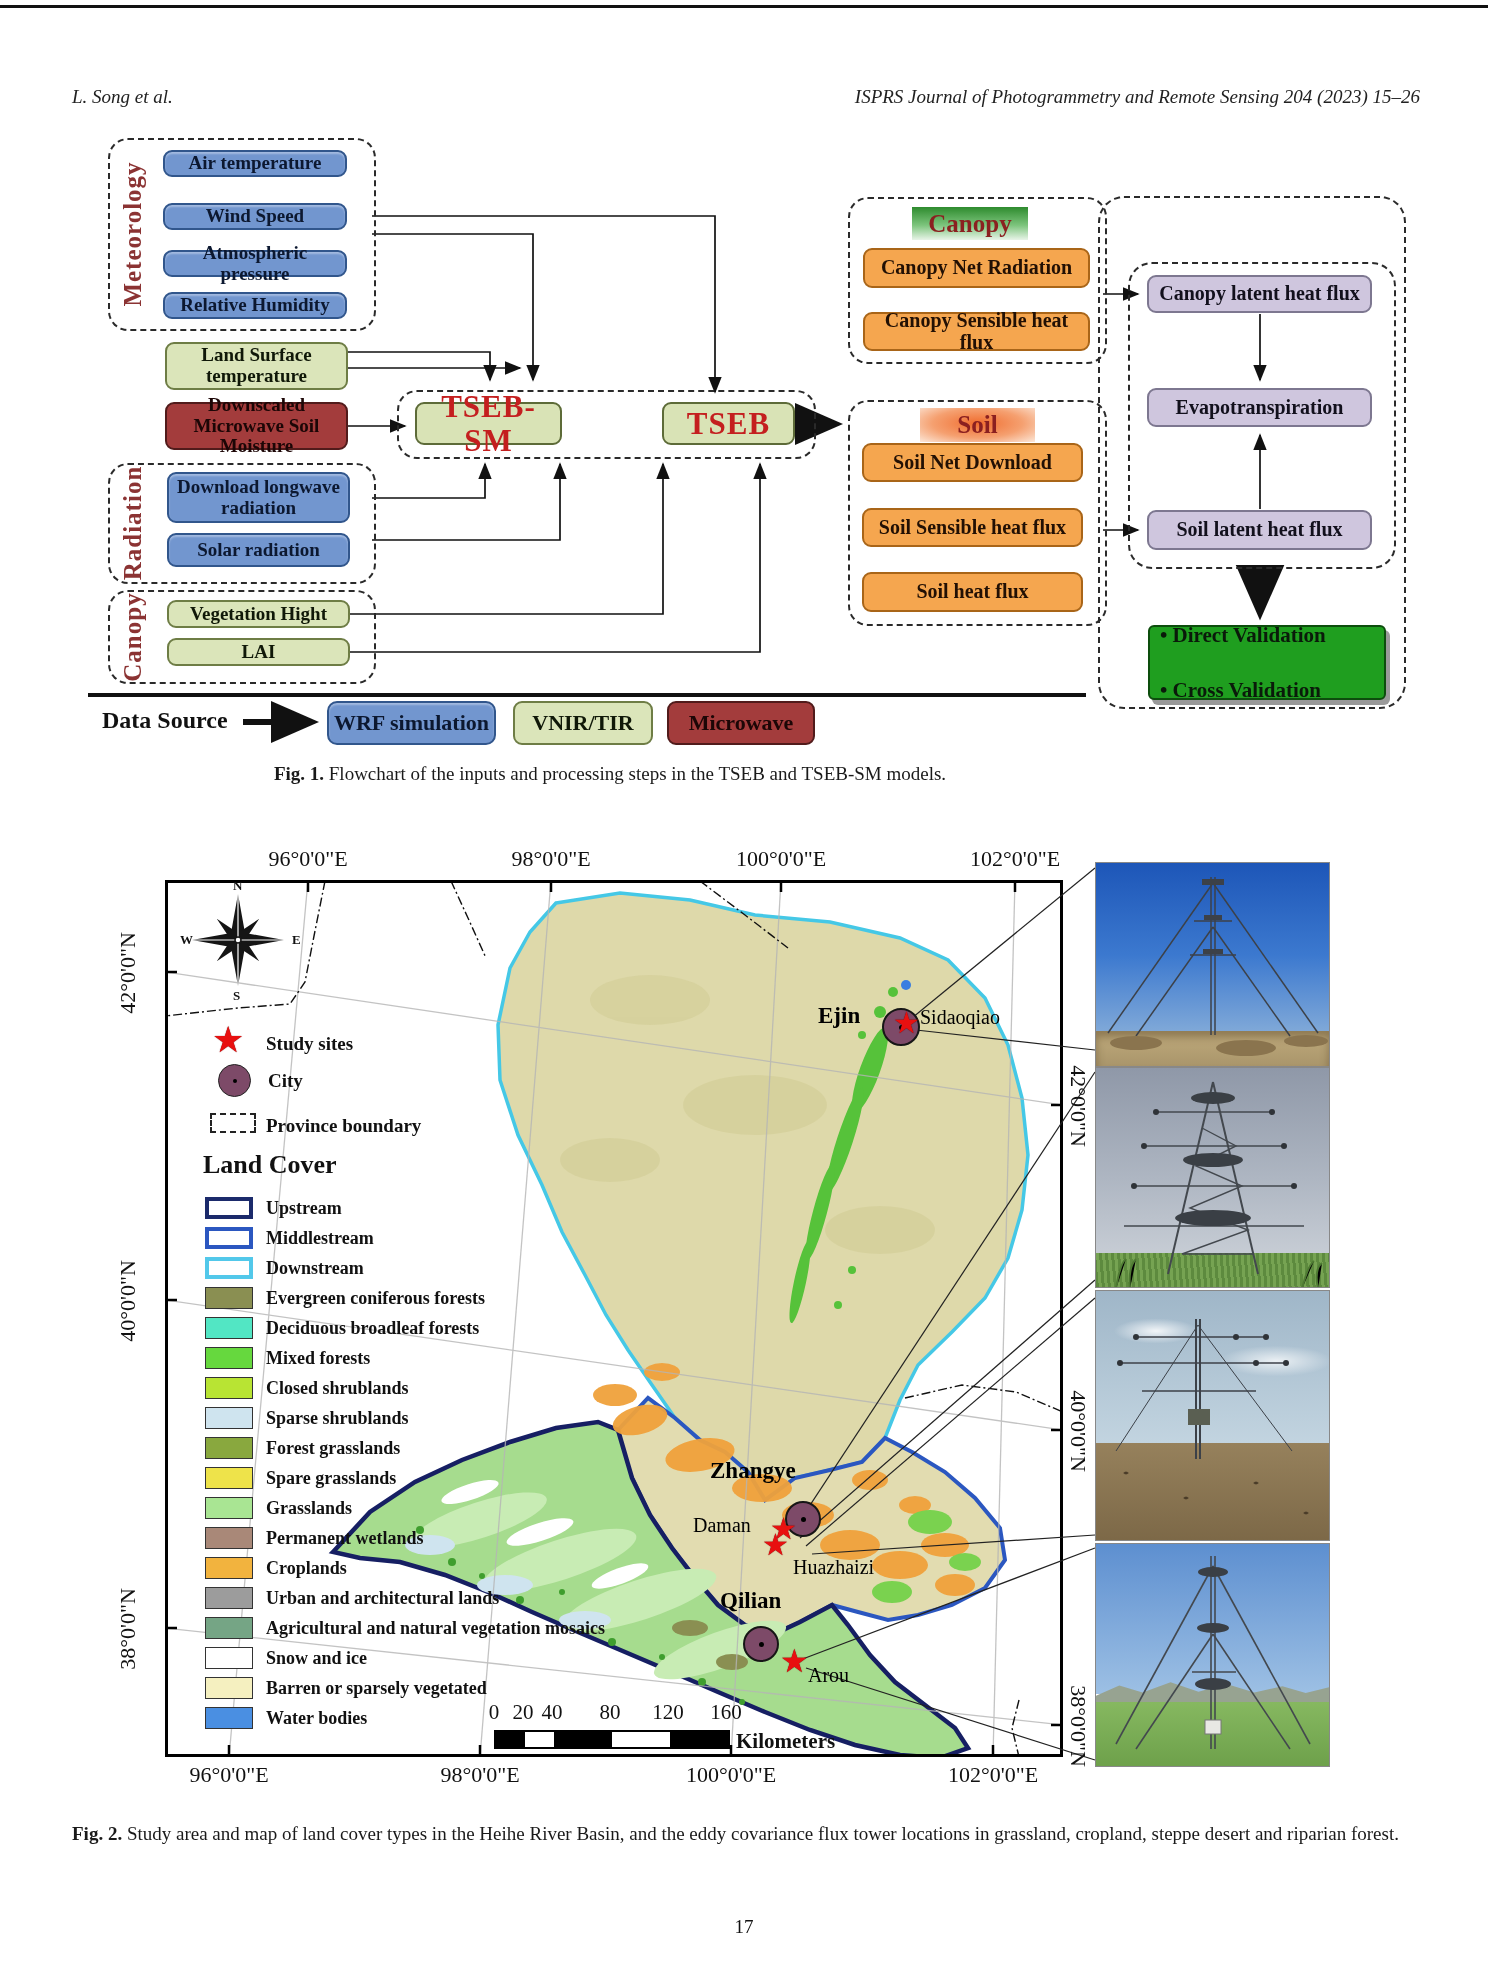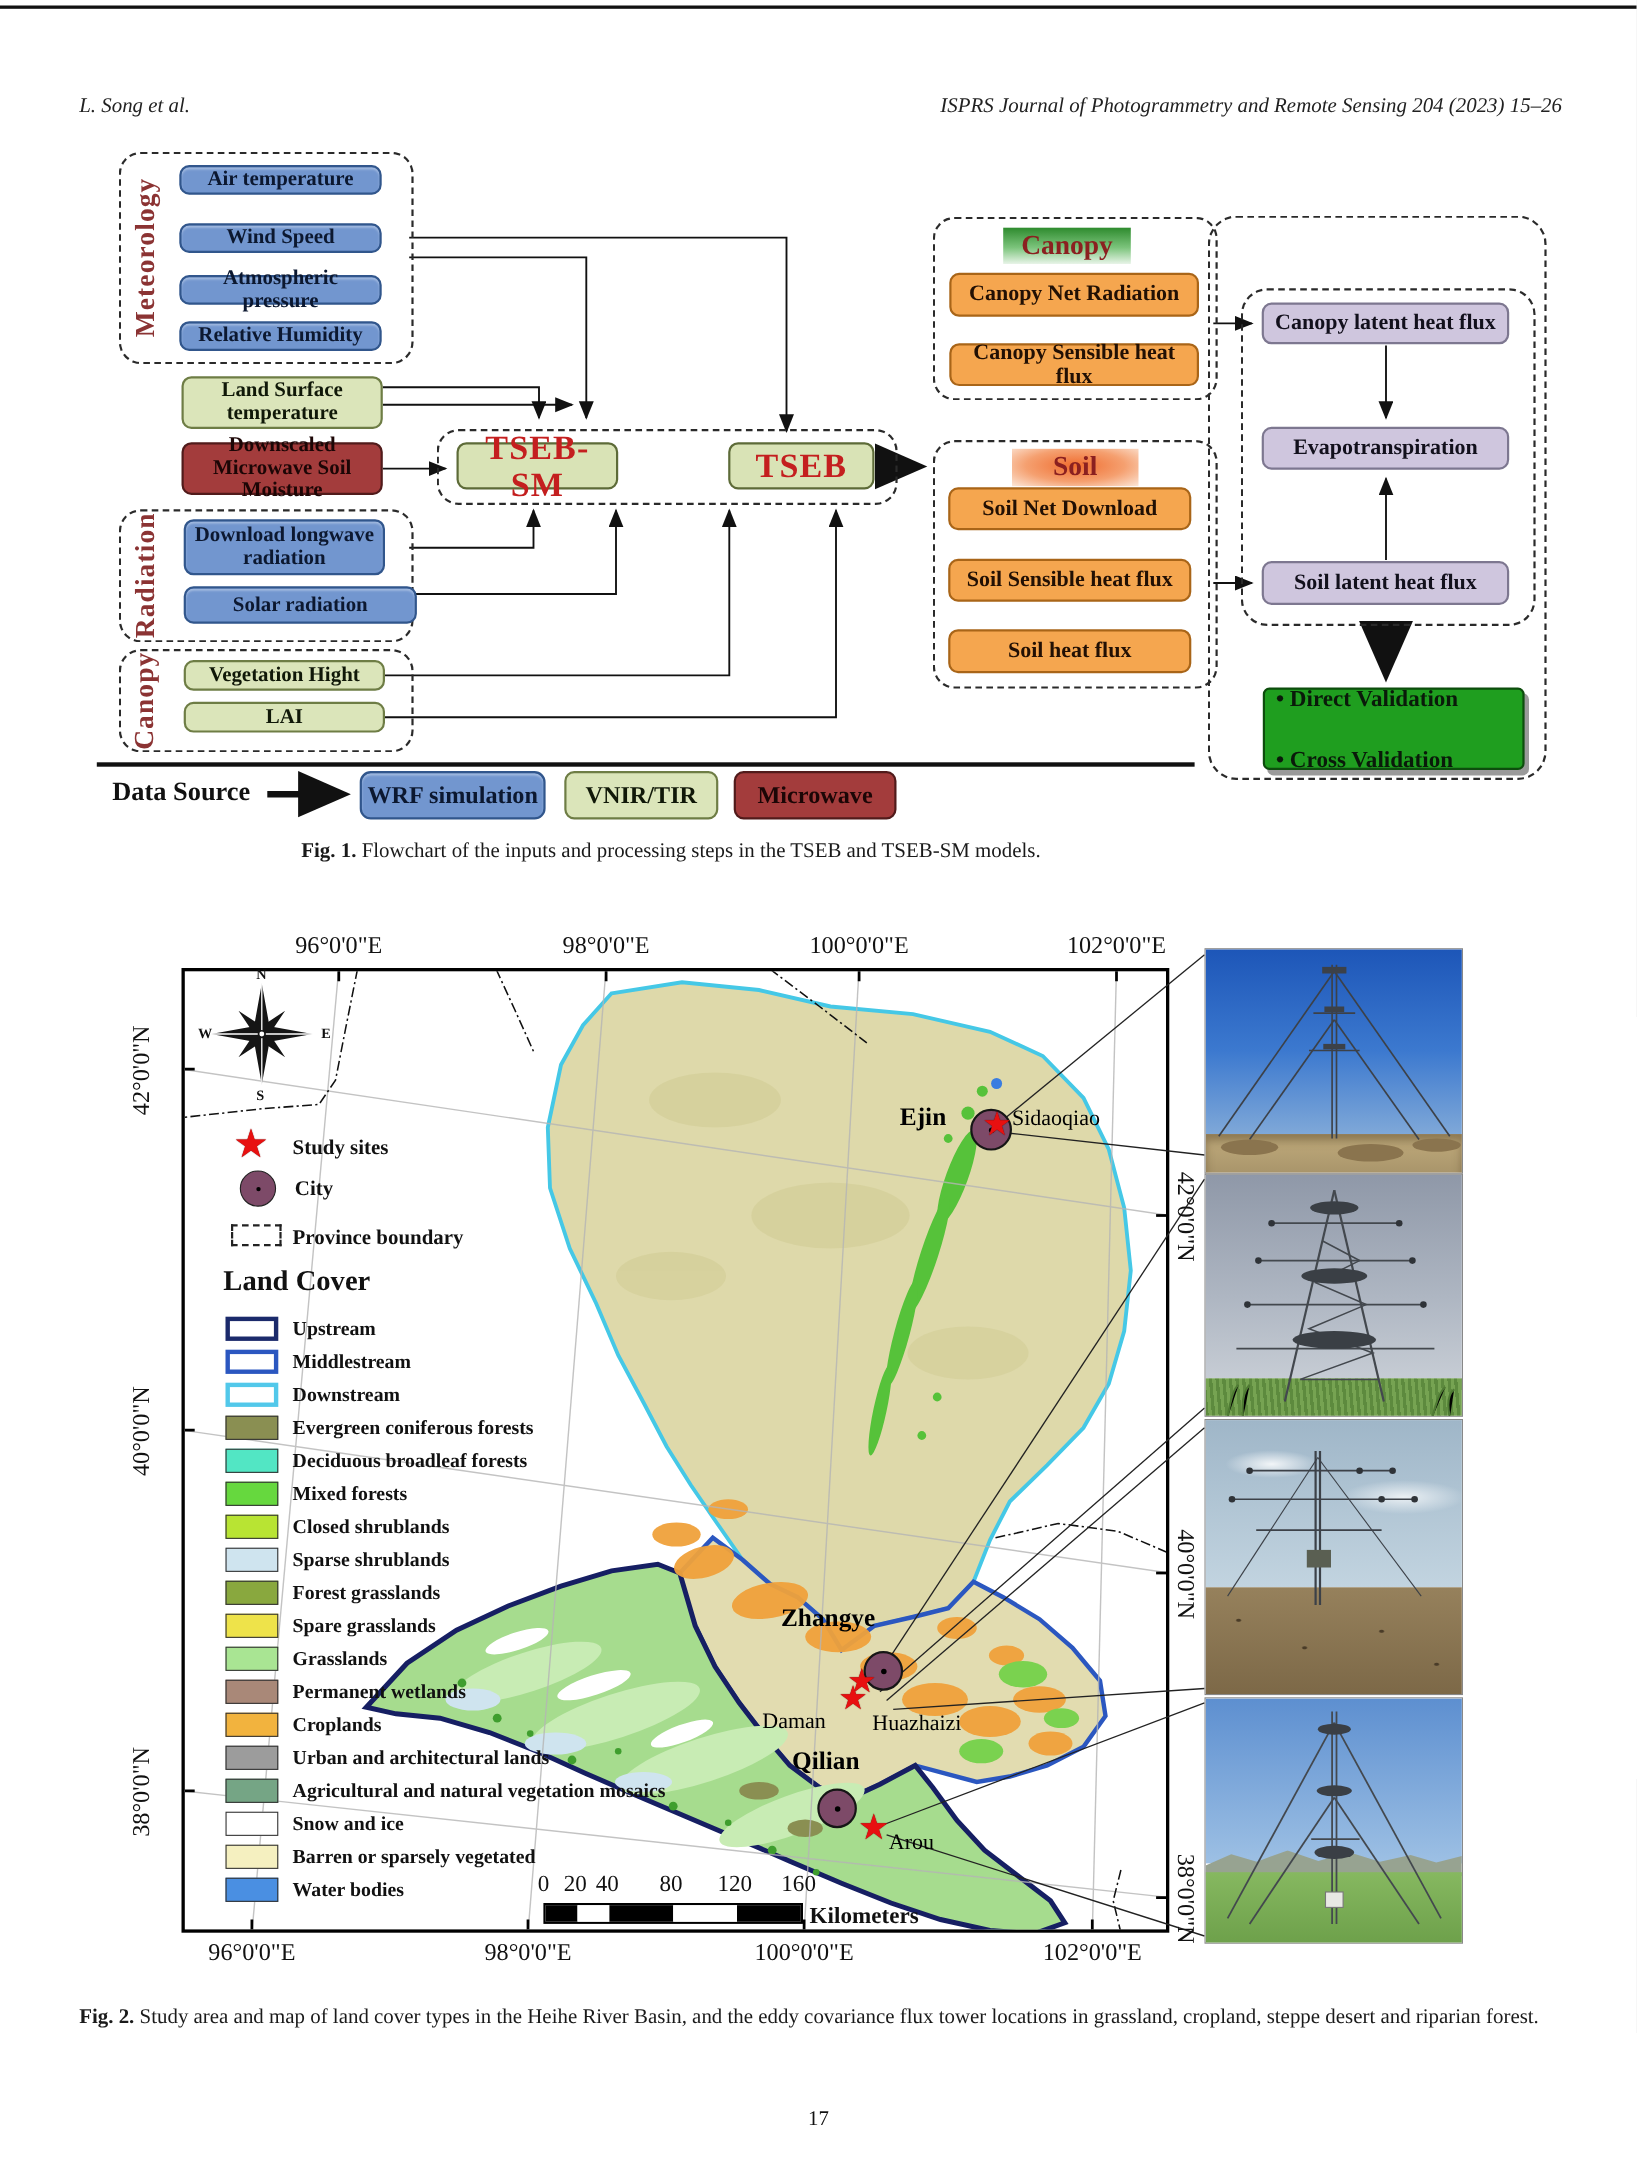--- a/index.html
+++ b/index.html
@@ -96,21 +96,21 @@
   <div class="box b-blue" style="left:163px;top:203px;width:184px;height:27px;">Wind Speed</div>
   <div class="box b-blue" style="left:163px;top:250px;width:184px;height:27px;">Atmospheric pressure</div>
   <div class="box b-blue" style="left:163px;top:292px;width:184px;height:27px;">Relative Humidity</div>
 
   <div class="box b-green" style="left:165px;top:342px;width:183px;height:48px;">Land Surface temperature</div>
   <div class="box b-darkred" style="left:165px;top:402px;width:183px;height:48px;">Downscaled Microwave Soil Moisture</div>
 
   <div class="grp" style="left:108px;top:463px;width:264px;height:117px;"></div>
   <div class="vlabel" style="left:63px;top:509px;width:140px;">Radiation</div>
   <div class="box b-blue" style="left:167px;top:472px;width:183px;height:51px;">Download longwave radiation</div>
-  <div class="box b-blue" style="left:167px;top:533px;width:212px;height:34px;text-align:right;">Solar radiation</div>
+  <div class="box b-blue" style="left:167px;top:533px;width:183px;height:34px;text-align:right;">Solar radiation</div>
 
   <div class="grp" style="left:108px;top:590px;width:264px;height:90px;"></div>
   <div class="vlabel" style="left:75px;top:623px;width:115px;">Canopy</div>
   <div class="box b-green" style="left:167px;top:600px;width:183px;height:28px;">Vegetation Hight</div>
   <div class="box b-green" style="left:167px;top:638px;width:183px;height:28px;">LAI</div>
 
   <div class="grp" style="left:397px;top:390px;width:415px;height:65px;"></div>
   <div class="box b-model" style="left:415px;top:402px;width:147px;height:43px;">TSEB-SM</div>
   <div class="box b-model" style="left:662px;top:402px;width:133px;height:43px;">TSEB</div>
 
@@ -372,21 +372,21 @@
 
   <div class="city-dot" style="left: 882px; top: 1008px; width: 34px; height: 34px; background: rgb(125, 74, 104);"></div>
   <div class="site-star" style="left: 893px; top: 1008px; font-size: 30px; color: rgb(232, 16, 16);">★</div>
   <div class="map-city-label" style="left:818px;top:1003px;">Ejin</div>
   <div class="map-site-label" style="left:920px;top:1006px;">Sidaoqiao</div>
 
   <div class="city-dot" style="left: 785px; top: 1501px; width: 32px; height: 32px; background: rgb(125, 74, 104);"></div>
   <div class="site-star" style="left: 770px; top: 1514px; font-size: 30px; color: rgb(232, 16, 16);">★</div>
   <div class="site-star" style="left: 762px; top: 1530px; font-size: 30px; color: rgb(232, 16, 16);">★</div>
   <div class="map-city-label" style="left:710px;top:1458px;">Zhangye</div>
-  <div class="map-site-label" style="left:693px;top:1554px;text-align:center;">Daman</div>
+  <div class="map-site-label" style="left:693px;top:1514px;text-align:center;">Daman</div>
   <div class="map-site-label" style="left:793px;top:1556px;">Huazhaizi</div>
 
   <div class="city-dot" style="left: 743px; top: 1626px; width: 32px; height: 32px; background: rgb(125, 74, 104);"></div>
   <div class="map-city-label" style="left:720px;top:1588px;">Qilian</div>
   <div class="site-star" style="left: 780px; top: 1645px; font-size: 32px; color: rgb(232, 16, 16);">★</div>
   <div class="map-site-label" style="left:808px;top:1664px;">Arou</div>
 
   <div class="sb-num" style="left:474px;">0</div>
   <div class="sb-num" style="left:503px;">20</div>
   <div class="sb-num" style="left:532px;">40</div>

